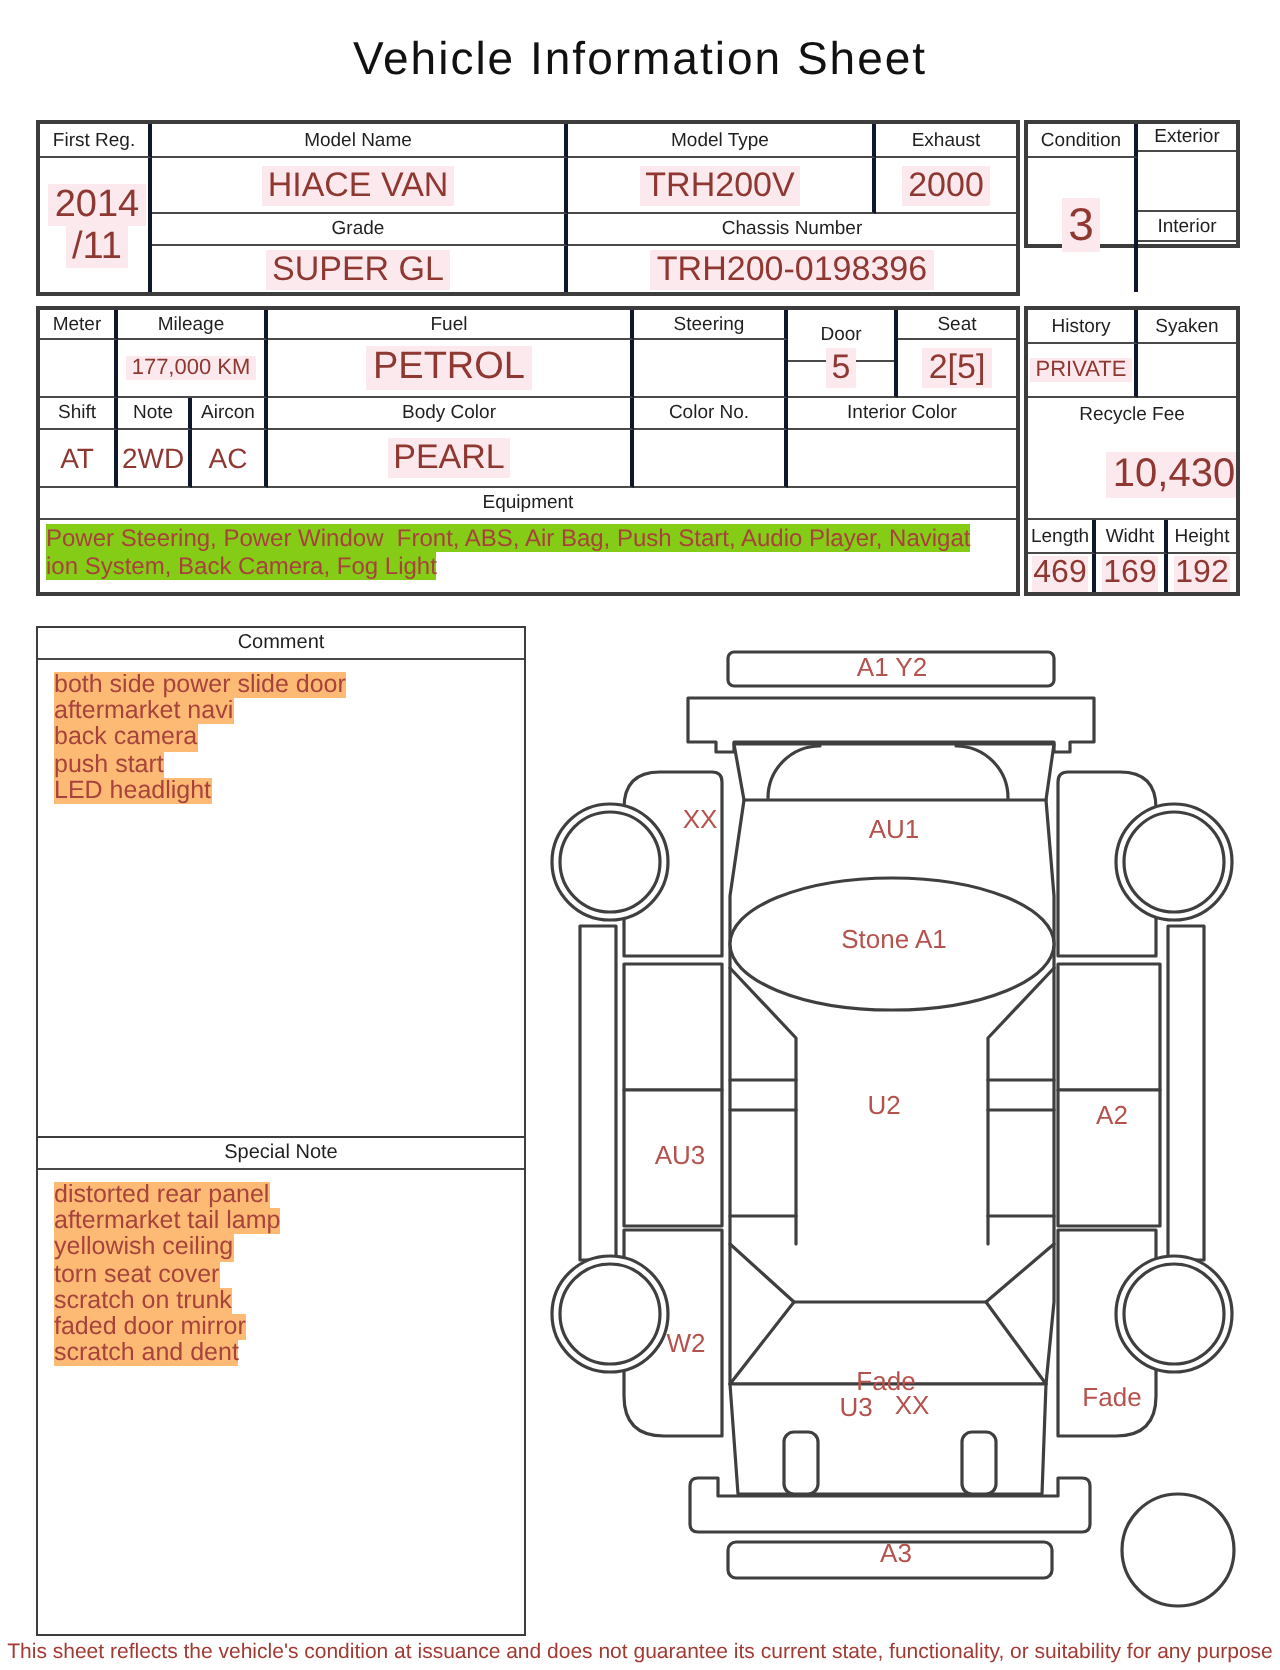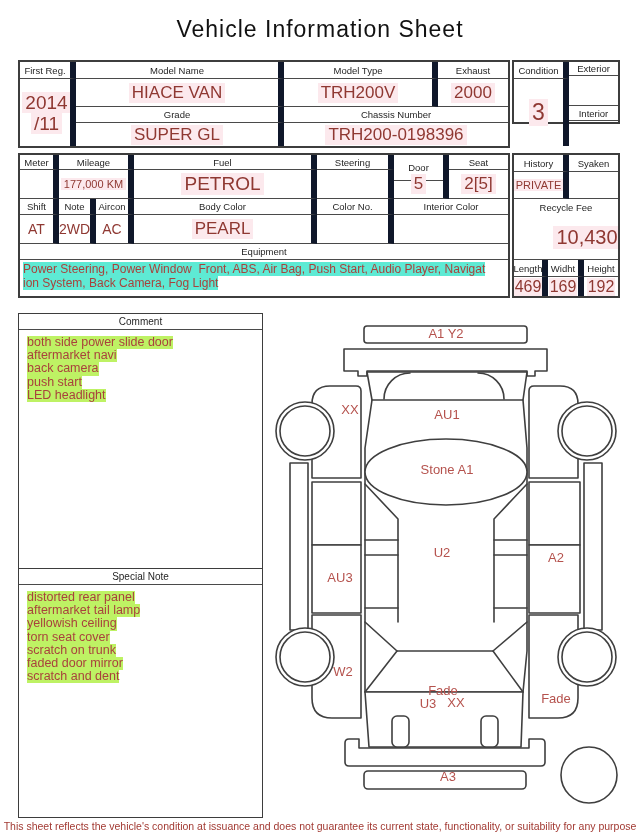--- a/index.html
+++ b/index.html
@@ -4,33 +4,33 @@
 <style>
   * { margin:0; padding:0; box-sizing:border-box; }
   html,body { background:#ffffff; }
   body { font-family:"Liberation Sans", sans-serif; color:#222; }
   .sheet { position:relative; width:640px; height:835px; background:#fff; overflow:hidden; }
   .title { position:absolute; left:0; right:0; top:16px; text-align:center;
            font-family:"Liberation Sans", sans-serif; font-size:23px; letter-spacing:1px; color:#111; }
   .blk { position:absolute; border:2px solid #3d3d3d; background:#fff; }
   .box { position:absolute; border:1.5px solid #3d3d3d; background:#fff; }
   .c { position:absolute; display:flex; align-items:center; justify-content:center; overflow:hidden; }
-  .br { border-right:6px solid #0f172a; }
+  .br { border-right:2px solid #0f172a; }
   .bb { border-bottom:1px solid #4a4a4a; }
   .hdr { font-size:9.5px; color:#1f1f1f; }
   .val { color:#8f3832; }
   .hl { background:#fce9ed; padding:0 3px; white-space:nowrap; }
   .reg { flex-direction:column; align-items:center; justify-content:center; padding-left:3px;
          font-size:19px; line-height:21px; color:#8f3832; }
   .boxhdr { height:16px; border-bottom:1px solid #4a4a4a; display:flex; align-items:center; justify-content:center;
             font-size:10px; color:#1f1f1f; }
   .notelist { padding:6px 8px; }
-  .note-item { font-size:12.5px; line-height:13.2px; color:#a8423c; width:fit-content; background:#bef264; white-space:nowrap; }
+  .note-item { font-size:12.5px; line-height:13.2px; color:#a8423c; width:fit-content; background:#fdba74; white-space:nowrap; }
   .eqwrap { flex-direction:column; align-items:flex-start; justify-content:flex-start; padding:2px 3px; }
-  .eq-line { font-size:12px; line-height:14px; color:#a8423c; white-space:pre; background:#5eead4; width:fit-content; }
+  .eq-line { font-size:12px; line-height:14px; color:#a8423c; white-space:pre; background:#84cc16; width:fit-content; }
   .footer { position:absolute; left:0; right:0; top:820px; text-align:center; font-size:10.5px; color:#a23a33; }
   svg text { font-family:"Liberation Sans", sans-serif; font-size:13px; fill:#b5524d; }
 </style>
 </head>
 <body>
 
 <div class="sheet">
 
   <div class="title">Vehicle Information Sheet</div>
 

